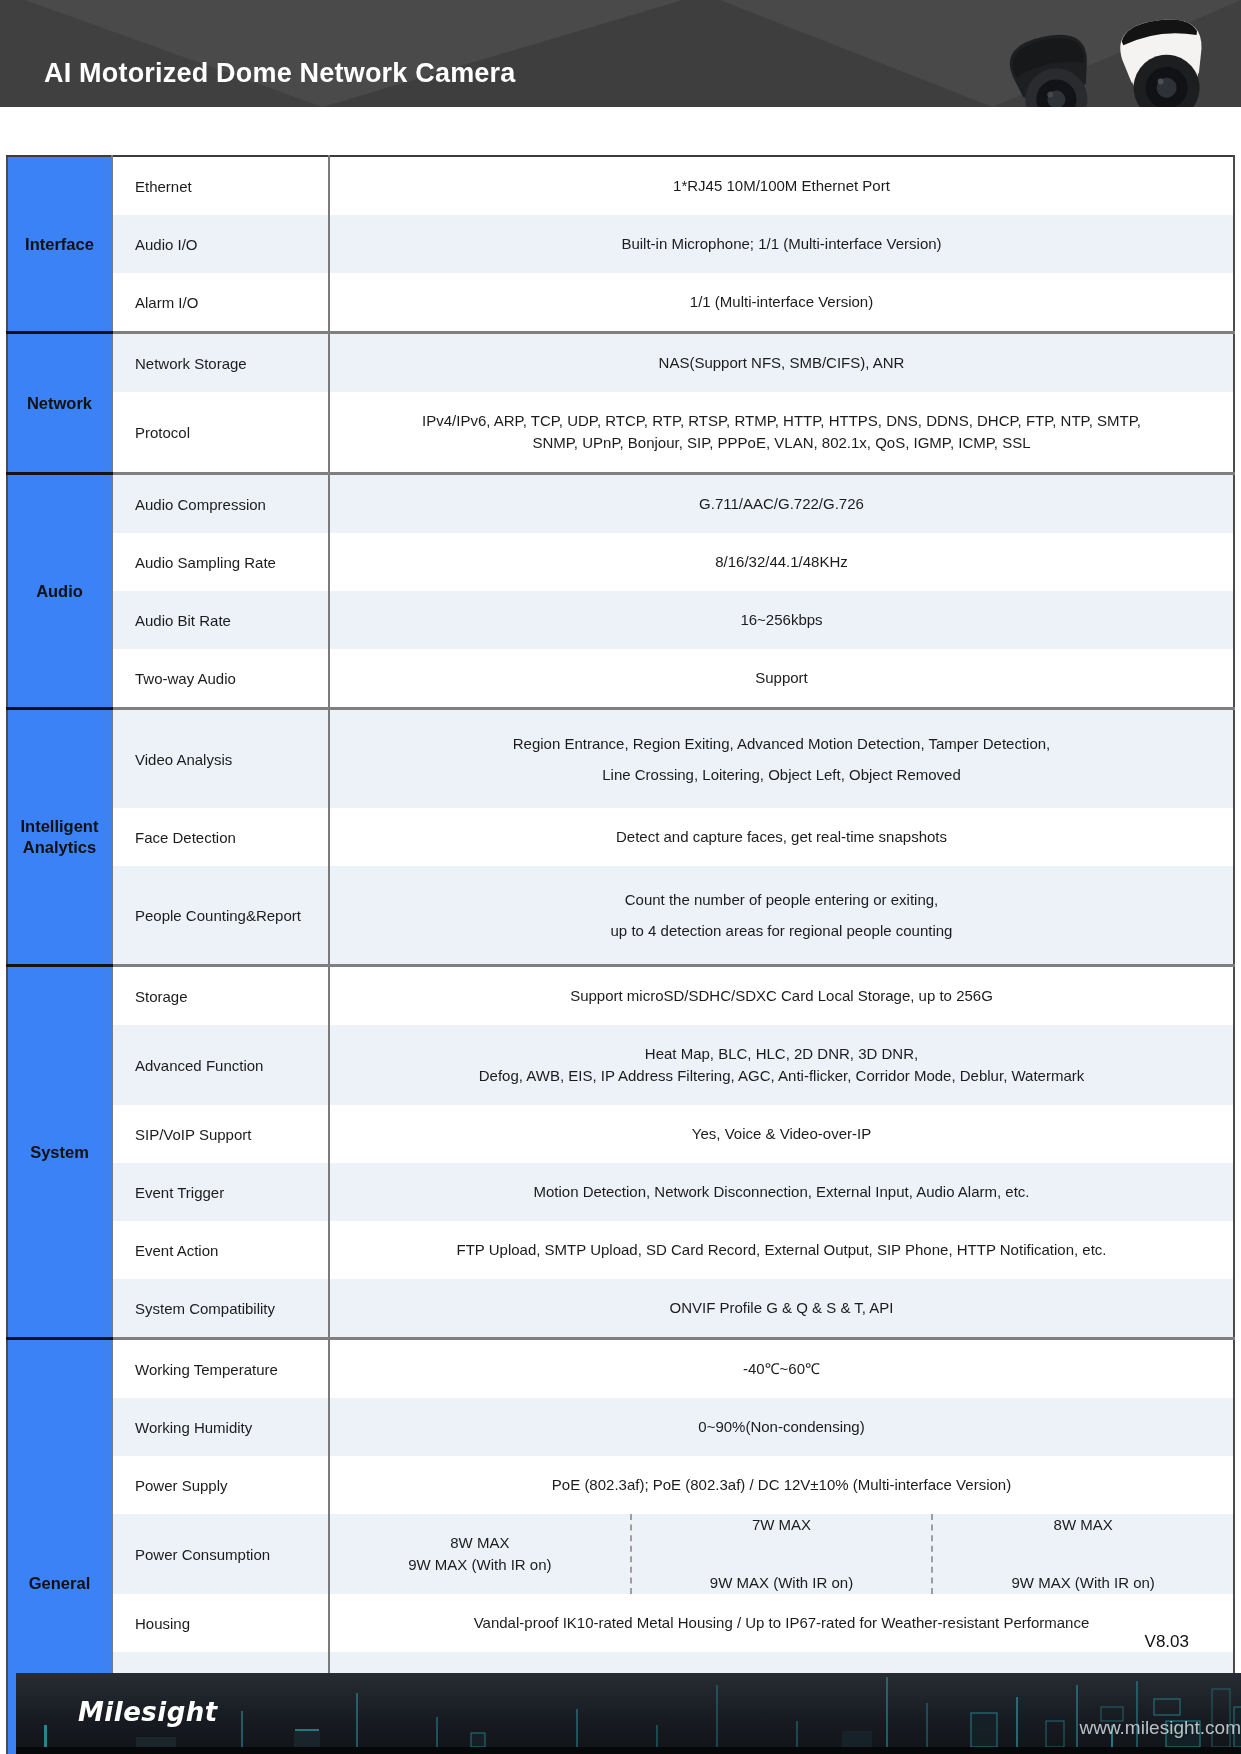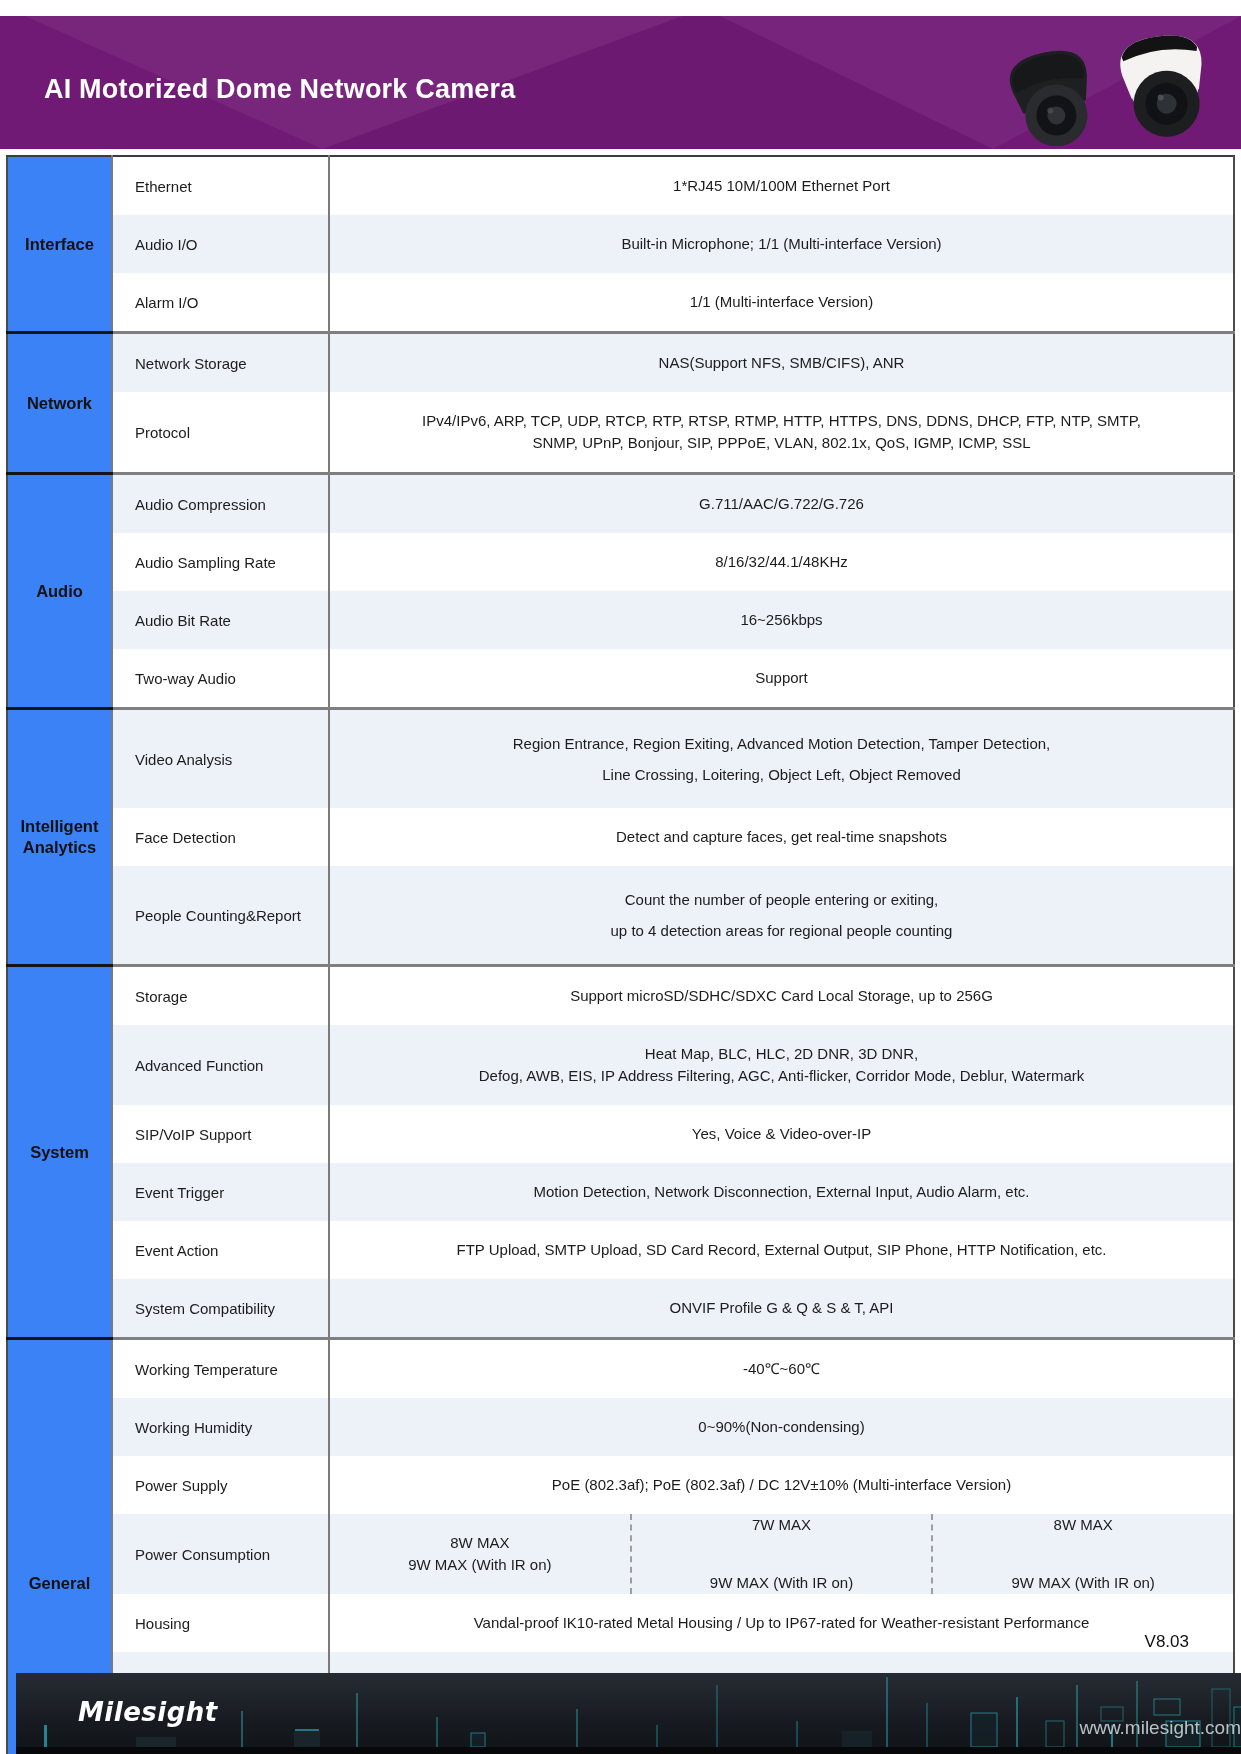--- a/index.html
+++ b/index.html
@@ -1,21 +1,21 @@
 <!DOCTYPE html>
 <html><head>
 <meta charset="utf-8">
 <style>
   html,body{margin:0;padding:0;}
   body{
     width:1241px;height:1754px;position:relative;background:#ffffff;
     font-family:"Liberation Sans", sans-serif;color:#1c1c1c;overflow:hidden;
   }
   
-  .banner{position:absolute;top:16px;left:0;width:1241px;height:133px;background:#701a75;overflow:hidden;}
+  .banner{position:absolute;top:0;left:0;width:1241px;height:107px;background:#404040;overflow:hidden;}
   .banner .tri1{position:absolute;inset:0;background:rgba(255,255,255,.055);
     clip-path:polygon(2% 0,55% 0,26% 100%);}
   .banner .tri2{position:absolute;inset:0;background:rgba(255,255,255,.05);
     clip-path:polygon(58% 0,100% 0,80% 100%);}
   .banner .tri3{position:absolute;inset:0;background:rgba(0,0,0,.03);
     clip-path:polygon(26% 100%,55% 0,58% 0,80% 100%);}
   .page-title{position:absolute;left:44px;top:58px;font-size:27px;font-weight:600;
     color:#ffffff;letter-spacing:.2px;}
   .cameras{position:absolute;right:4px;top:12px;}
   

